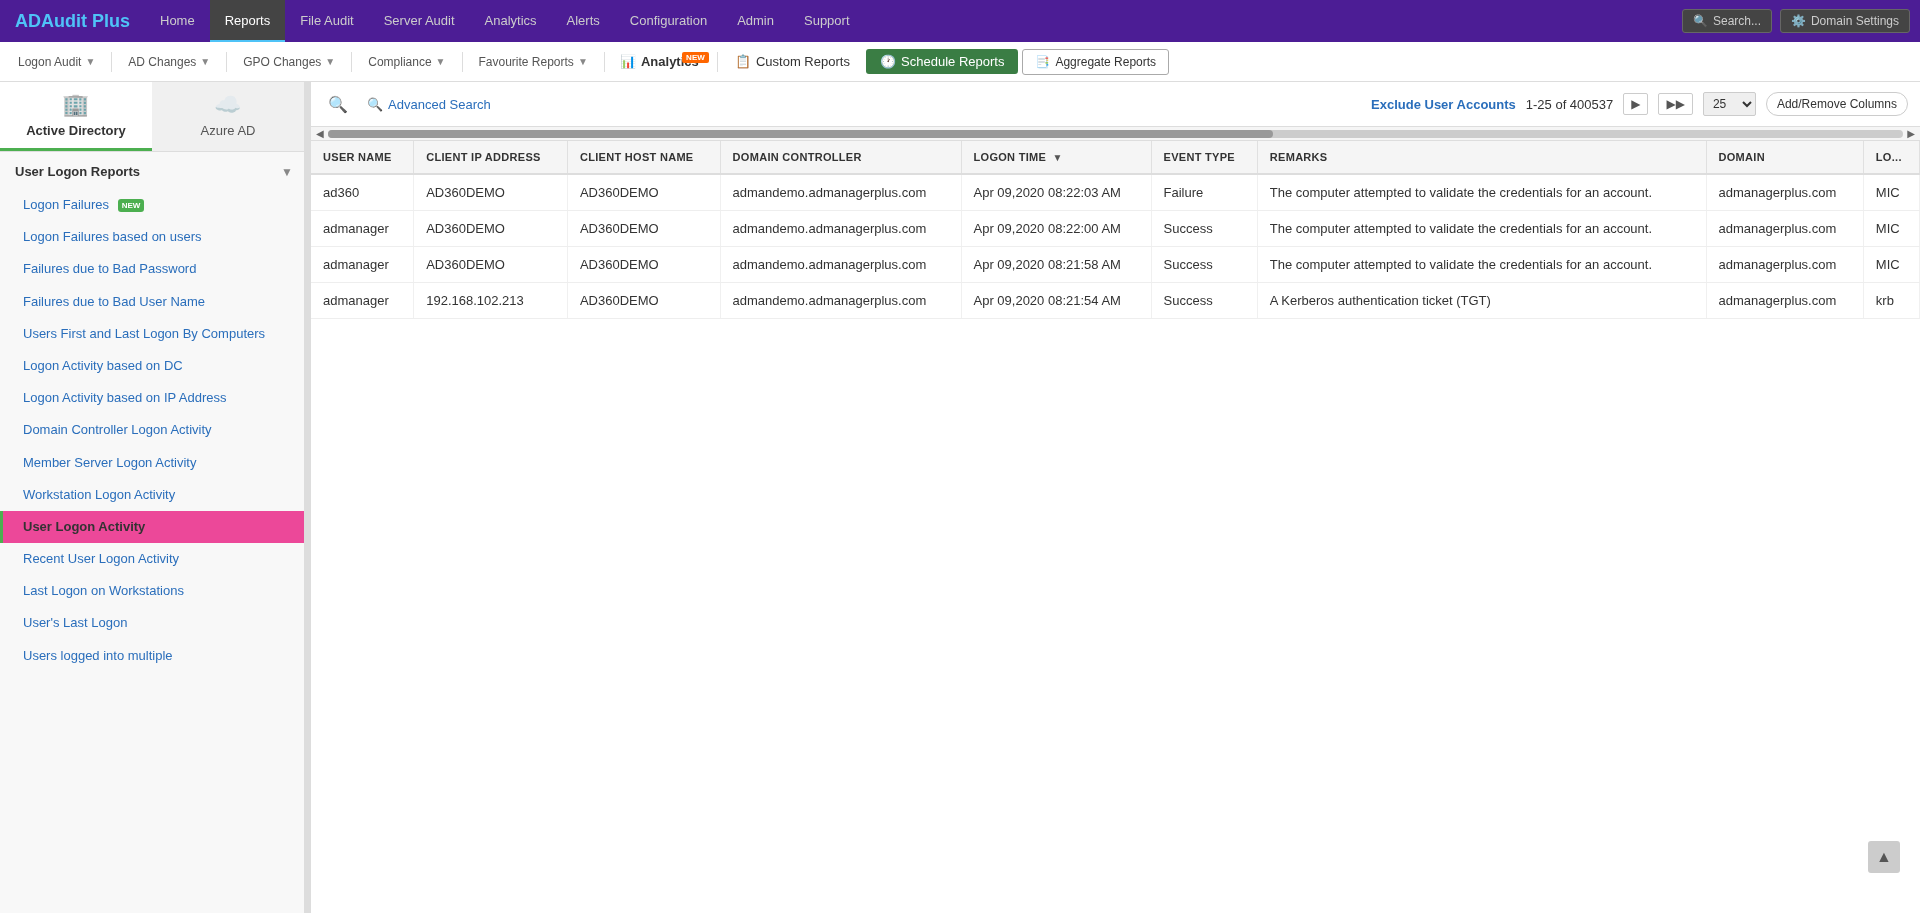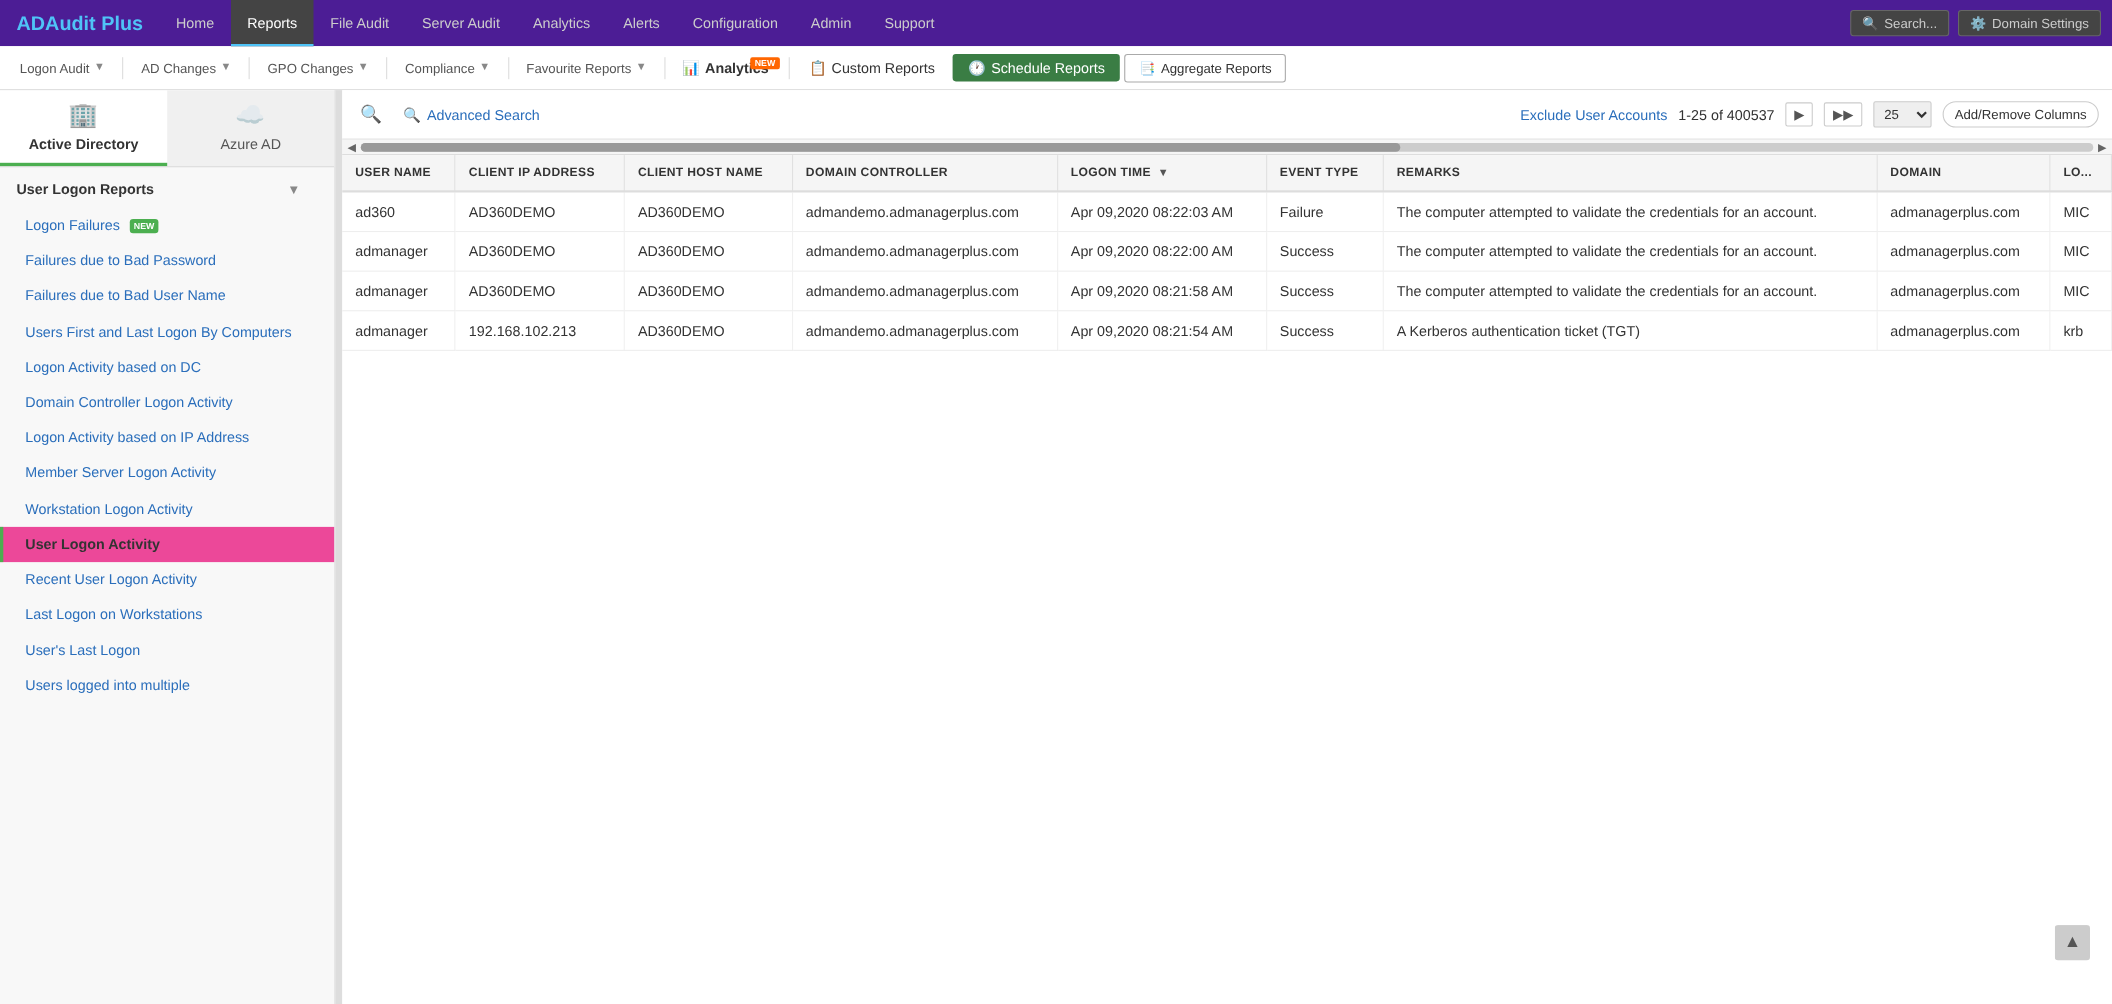--- a/index.html
+++ b/index.html
@@ -191,21 +191,21 @@
     .sidebar-tab .tab-icon {
       font-size: 22px;
       color: #777;
     }
     .sidebar-tab.active .tab-icon { color: #555; }
 
     .sidebar-section-header {
       display: flex;
       align-items: center;
       justify-content: space-between;
-      padding: 12px 31px 10px 15px;
+      padding: 12px 11px 10px 15px;
       font-weight: 700;
       font-size: 13px;
       color: #333;
       cursor: pointer;
       text-align: right;
     }
     .sidebar-section-header .arrow { font-size: 12px; color: #888; }
 
     .sidebar-item {
       padding: 7px 15px 7px 20px;
@@ -275,20 +275,21 @@
       align-items: center;
       gap: 10px;
       margin-left: auto;
     }
     .exclude-user-btn {
       color: #2a6ebb;
       cursor: pointer;
       font-size: 13px;
       background: none;
       border: none;
+      font-weight: bold;
     }
     .pagination-info {
       font-size: 13px;
       color: #333;
     }
     .pagination-btn {
       background: none;
       border: 1px solid #ccc;
       cursor: pointer;
       padding: 3px 7px;
@@ -502,36 +503,39 @@
     <div class="sidebar-section-header">
       <span>User Logon Reports</span>
       <span class="arrow">▼</span>
     </div>
 
     <div class="sidebar-item">
       <span>Logon Failures</span>
       <span class="new-badge-inline">NEW</span>
     </div>
     <div class="sidebar-item">
+      <span>Logon Failures based on users</span>
+    </div>
+    <div class="sidebar-item">
       <span>Failures due to Bad Password</span>
     </div>
     <div class="sidebar-item">
       <span>Failures due to Bad User Name</span>
     </div>
     <div class="sidebar-item">
       <span>Users First and Last Logon By Computers</span>
     </div>
     <div class="sidebar-item">
       <span>Logon Activity based on DC</span>
     </div>
     <div class="sidebar-item">
+      <span>Logon Activity based on IP Address</span>
+    </div>
+    <div class="sidebar-item">
       <span>Domain Controller Logon Activity</span>
-    </div>
-    <div class="sidebar-item">
-      <span>Logon Activity based on IP Address</span>
     </div>
     <div class="sidebar-item">
       <span>Member Server Logon Activity</span>
     </div>
     <div class="sidebar-item">
       <span>Workstation Logon Activity</span>
     </div>
     <div class="sidebar-item active">
       <span>User Logon Activity</span>
     </div>

